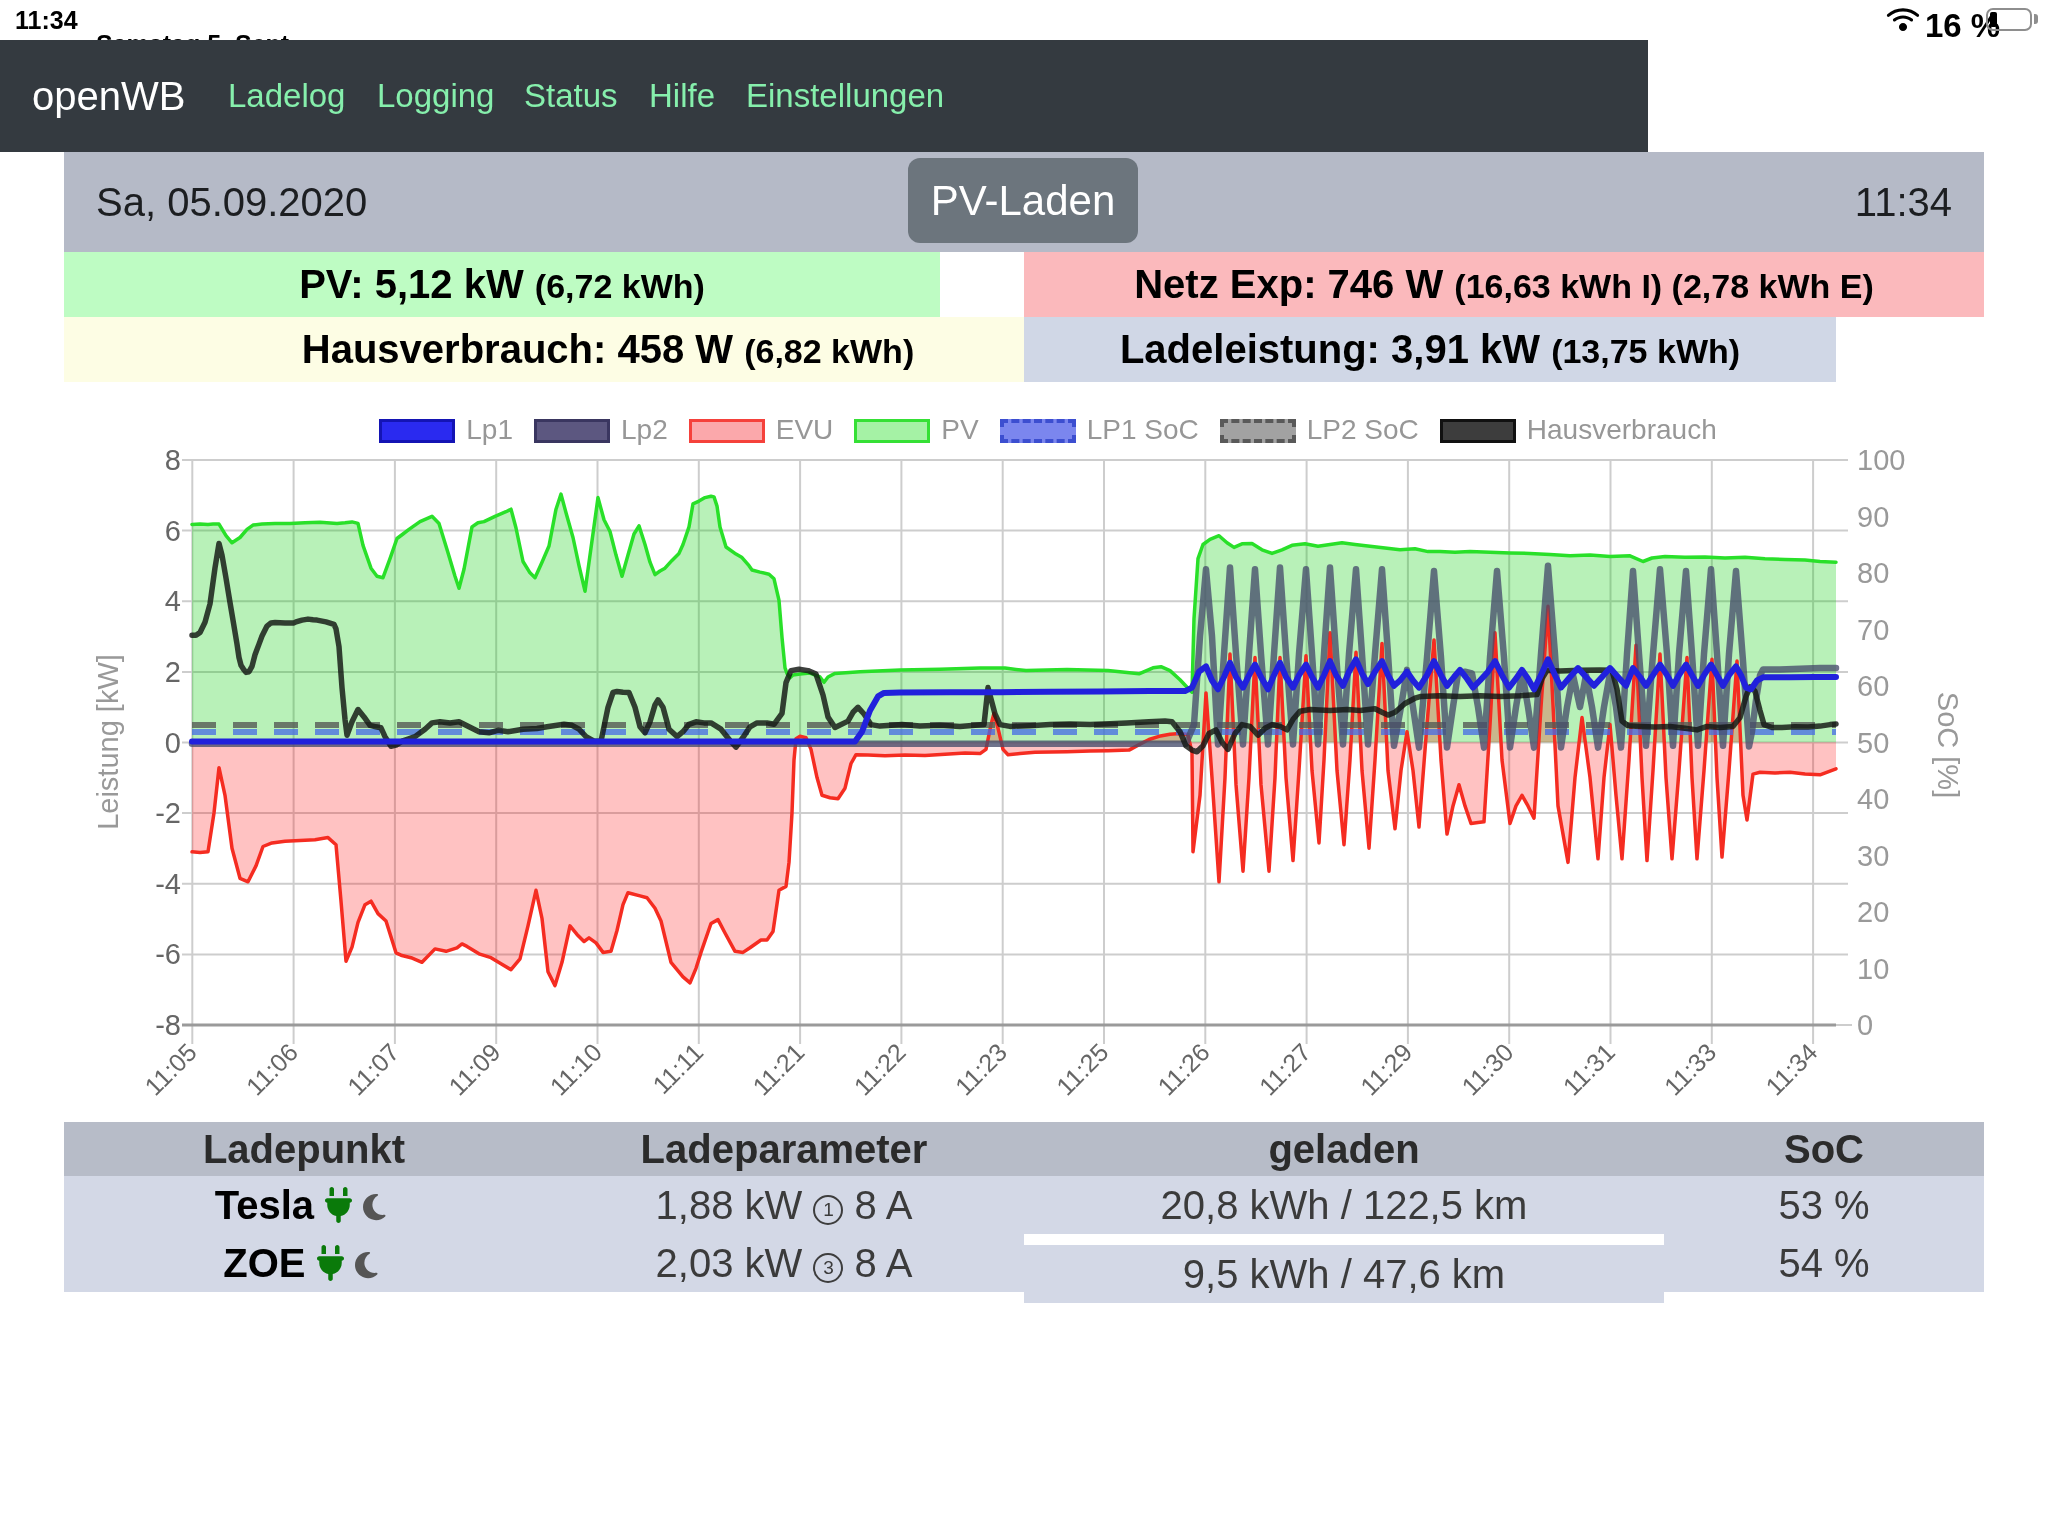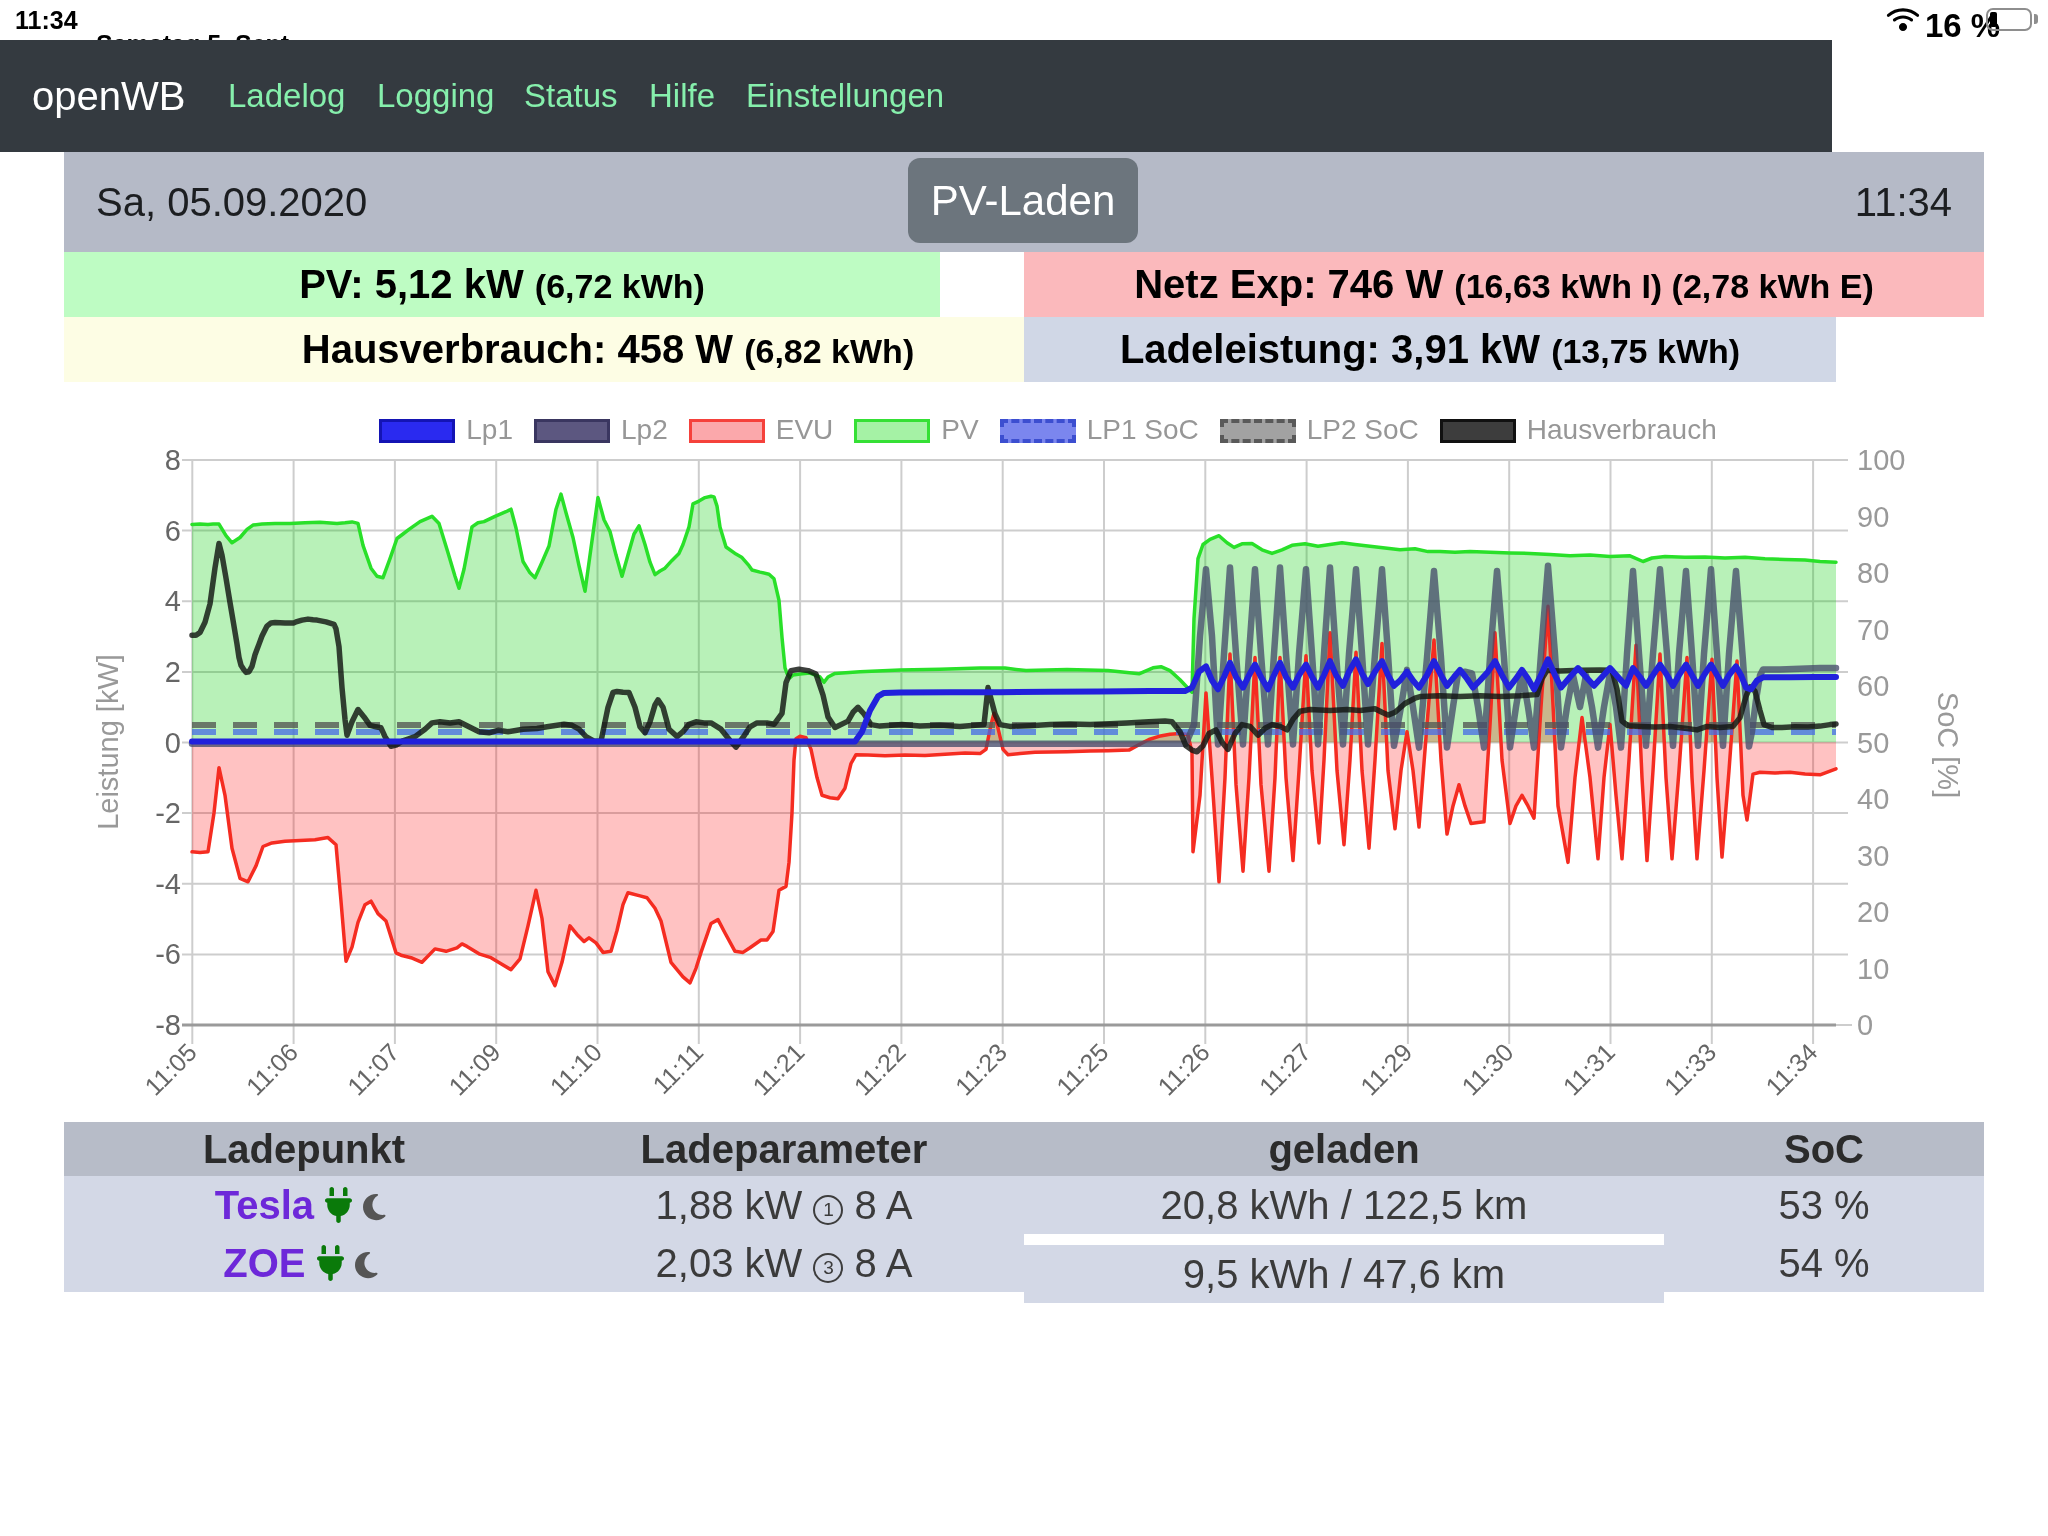--- a/index.html
+++ b/index.html
@@ -1,31 +1,31 @@
 <!DOCTYPE html>
 <html><head><meta charset="utf-8"><style>
 
 *{margin:0;padding:0;box-sizing:border-box;}
 body{width:2048px;height:1536px;position:relative;background:#fff;
  font-family:"Liberation Sans",sans-serif;-webkit-font-smoothing:antialiased;overflow:hidden;}
 .abs{position:absolute;}
 .statusbar{left:0;top:0;width:2048px;height:40px;background:#fff;color:#000;font-size:25px;font-weight:700;}
-.navbar{left:0;top:40px;width:1832px;height:112px;background:#343a40;}
+.navbar{left:0;top:40px;width:1648px;height:112px;background:#343a40;}
 .brand{color:#fff;font-size:40px;left:32px;top:50%;transform:translateY(-50%);}
 .nl{color:#86efac;font-size:33px;top:50%;transform:translateY(-50%);}
 .hdr{left:64px;top:152px;width:1920px;height:100px;background:#b5bac7;color:#1c1e21;font-size:40px;}
 .btnpv{left:908px;top:158px;width:230px;height:85px;background:#6c757d;border-radius:12px;
  color:#fff;font-size:42px;text-align:center;line-height:85px;}
 .cell{height:65px;font-weight:700;font-size:40px;color:#000;text-align:center;line-height:65px;white-space:nowrap;}
 .cell small{font-size:34px;font-weight:700;}
 .tbl{left:64px;width:1920px;text-align:center;color:#3b3b3b;}
 .th{background:#b7bcc8;height:54px;line-height:54px;font-weight:700;font-size:40px;color:#2b2b2b;}
 .td{background:#d3d8e6;height:58px;line-height:58px;font-size:40px;}
 .c1{left:0;width:480px;}.c2{left:480px;width:480px;}.c3{left:960px;width:640px;}.c4{left:1600px;width:320px;}
-.grn{color:#6d28d9;font-weight:700;}
+.grn{color:#000000;font-weight:700;}
 .legend{left:0;top:414px;width:2048px;padding-left:48px;text-align:center;font-size:28px;color:#979797;white-space:nowrap;}
 .lbox{display:inline-block;width:76px;height:24px;vertical-align:-4px;margin-right:11px;}
 .llab{margin-right:21px;}
 
 </style></head><body>
 <div class="abs statusbar">
 <span class="abs" style="left:15px;top:6px;">11:34</span>
 <span class="abs" style="left:96px;top:6px;margin-top:24px;">Samstag 5. Sept.</span>
 <span class="abs" style="left:1886px;top:5px;"><svg width="34" height="26" viewBox="0 0 640 512" style="vertical-align:-3px">
         <path fill="#000" d="M320 126c-103 0-197 38-269 101-12 10-30 10-41-2-11-12-10-31 2-41C95 110 203 66 320 66s225 44 308 118c12 10 13 29 2 41-11 12-29 12-41 2-72-63-166-101-269-101zm0 140c-57 0-109 20-150 53-13 10-31 8-42-4s-9-31 4-42c51-41 116-67 188-67s137 26 188 67c13 11 15 30 4 42s-29 14-42 4c-41-33-93-53-150-53zm80 166c0 44-36 80-80 80s-80-36-80-80 36-80 80-80 80 36 80 80z"></path>

